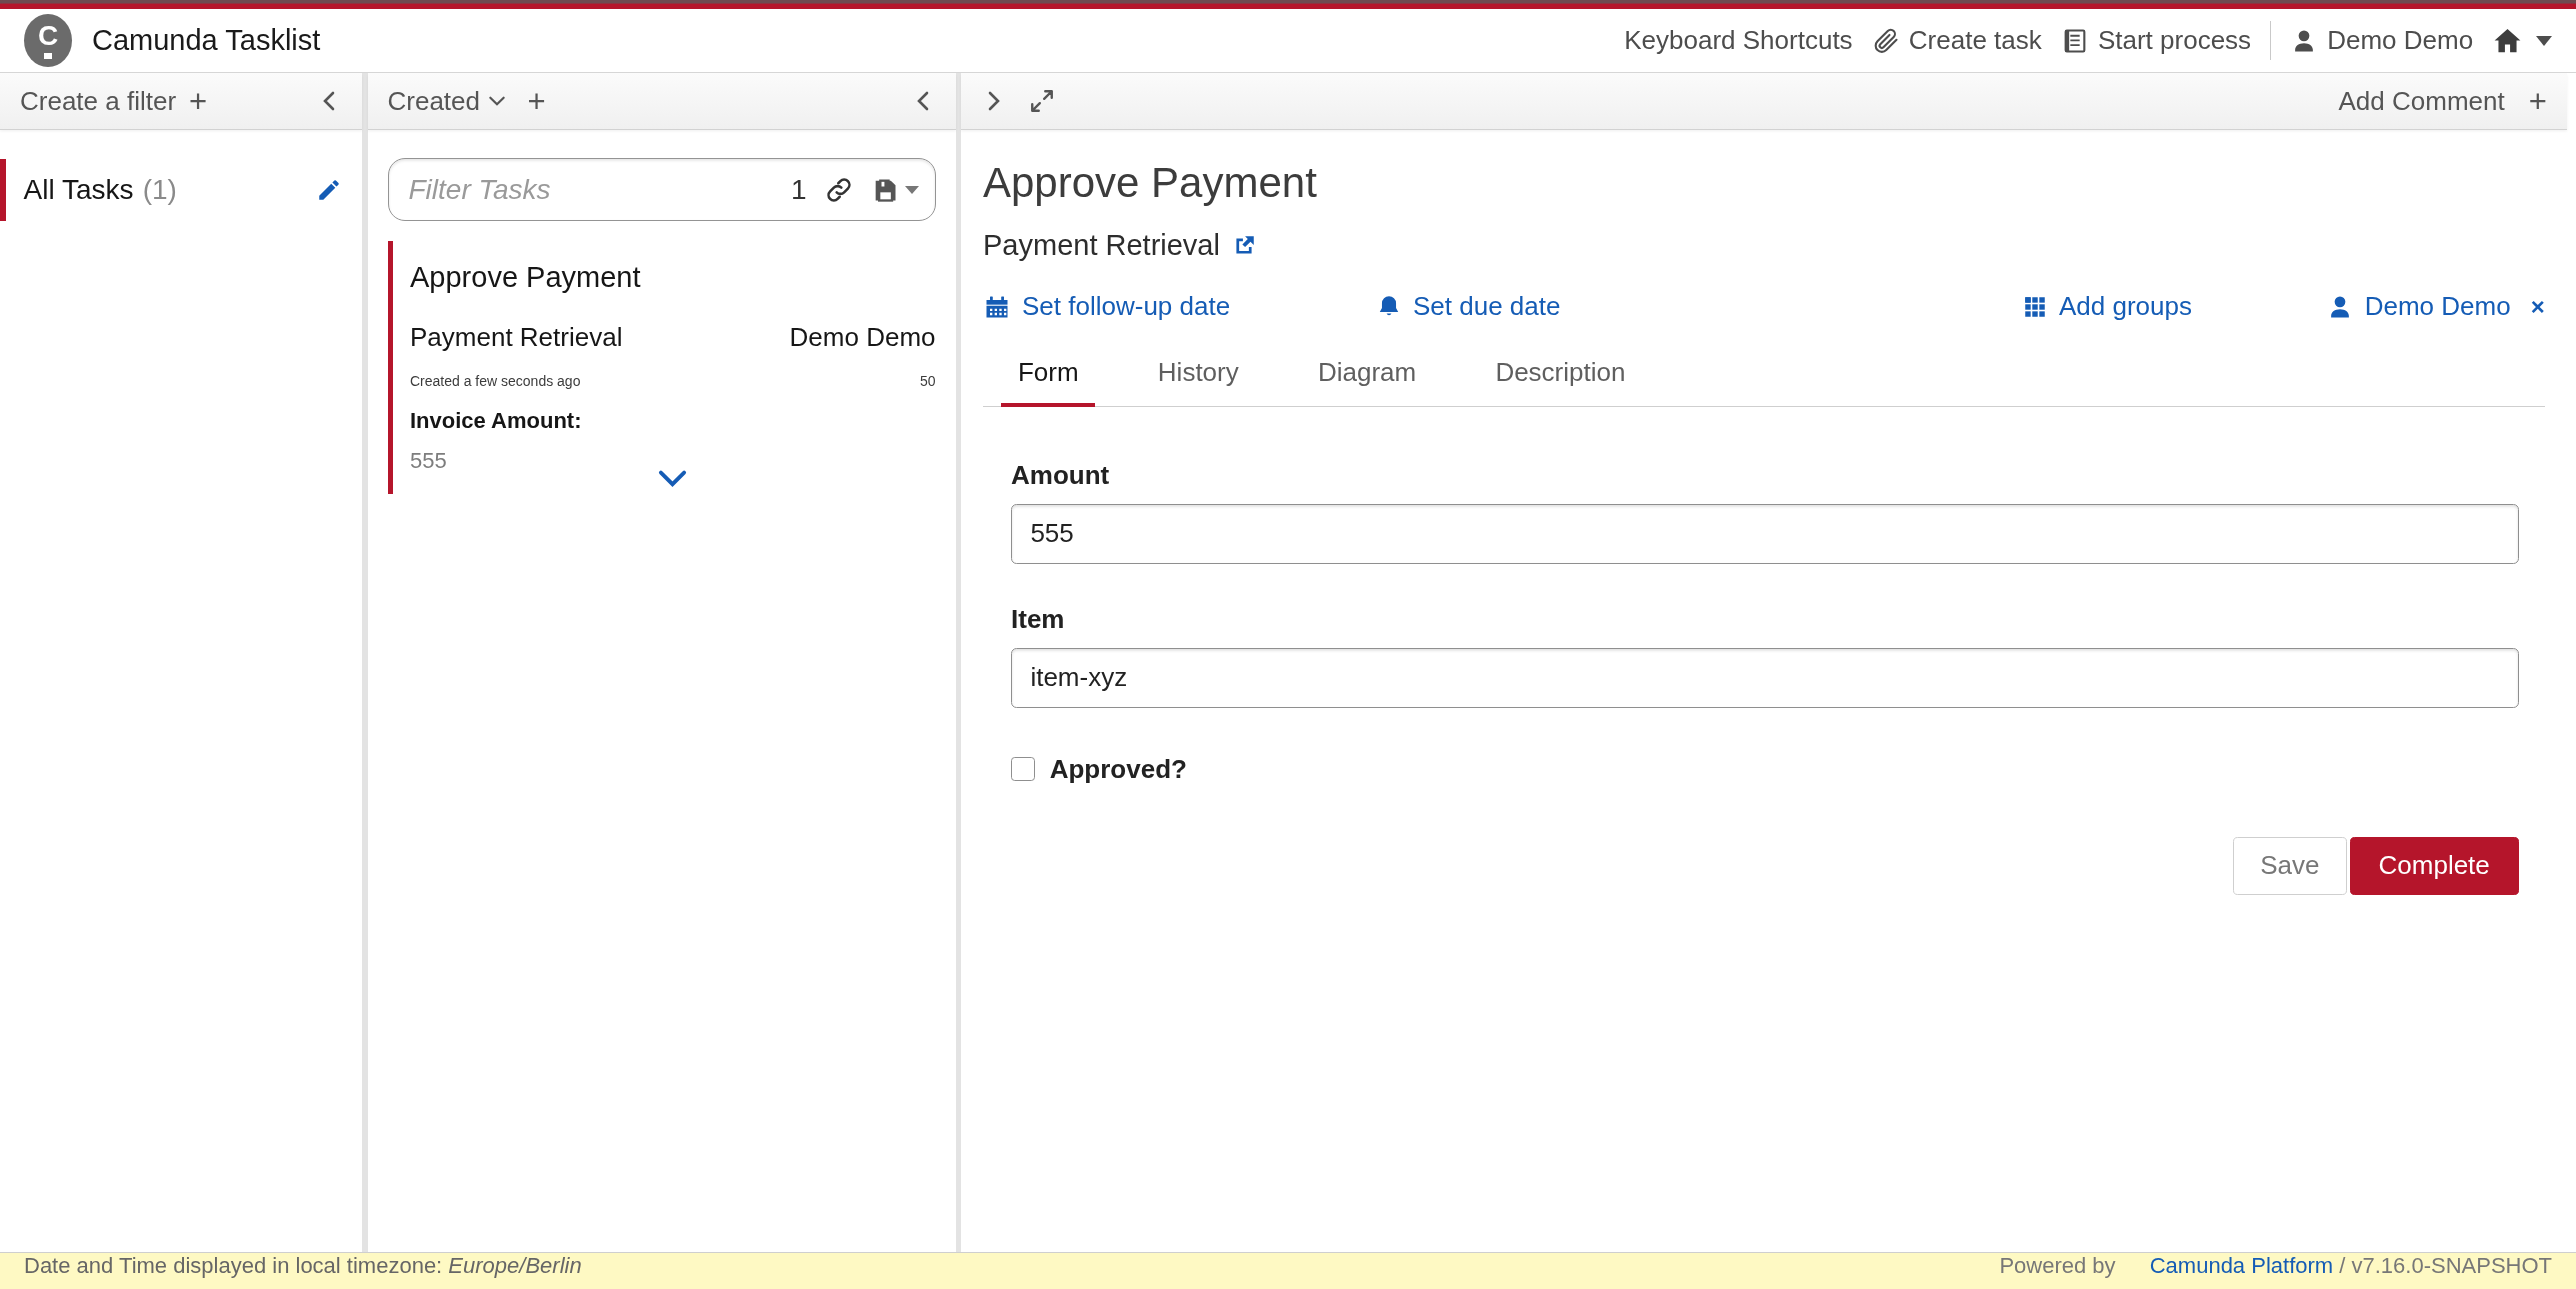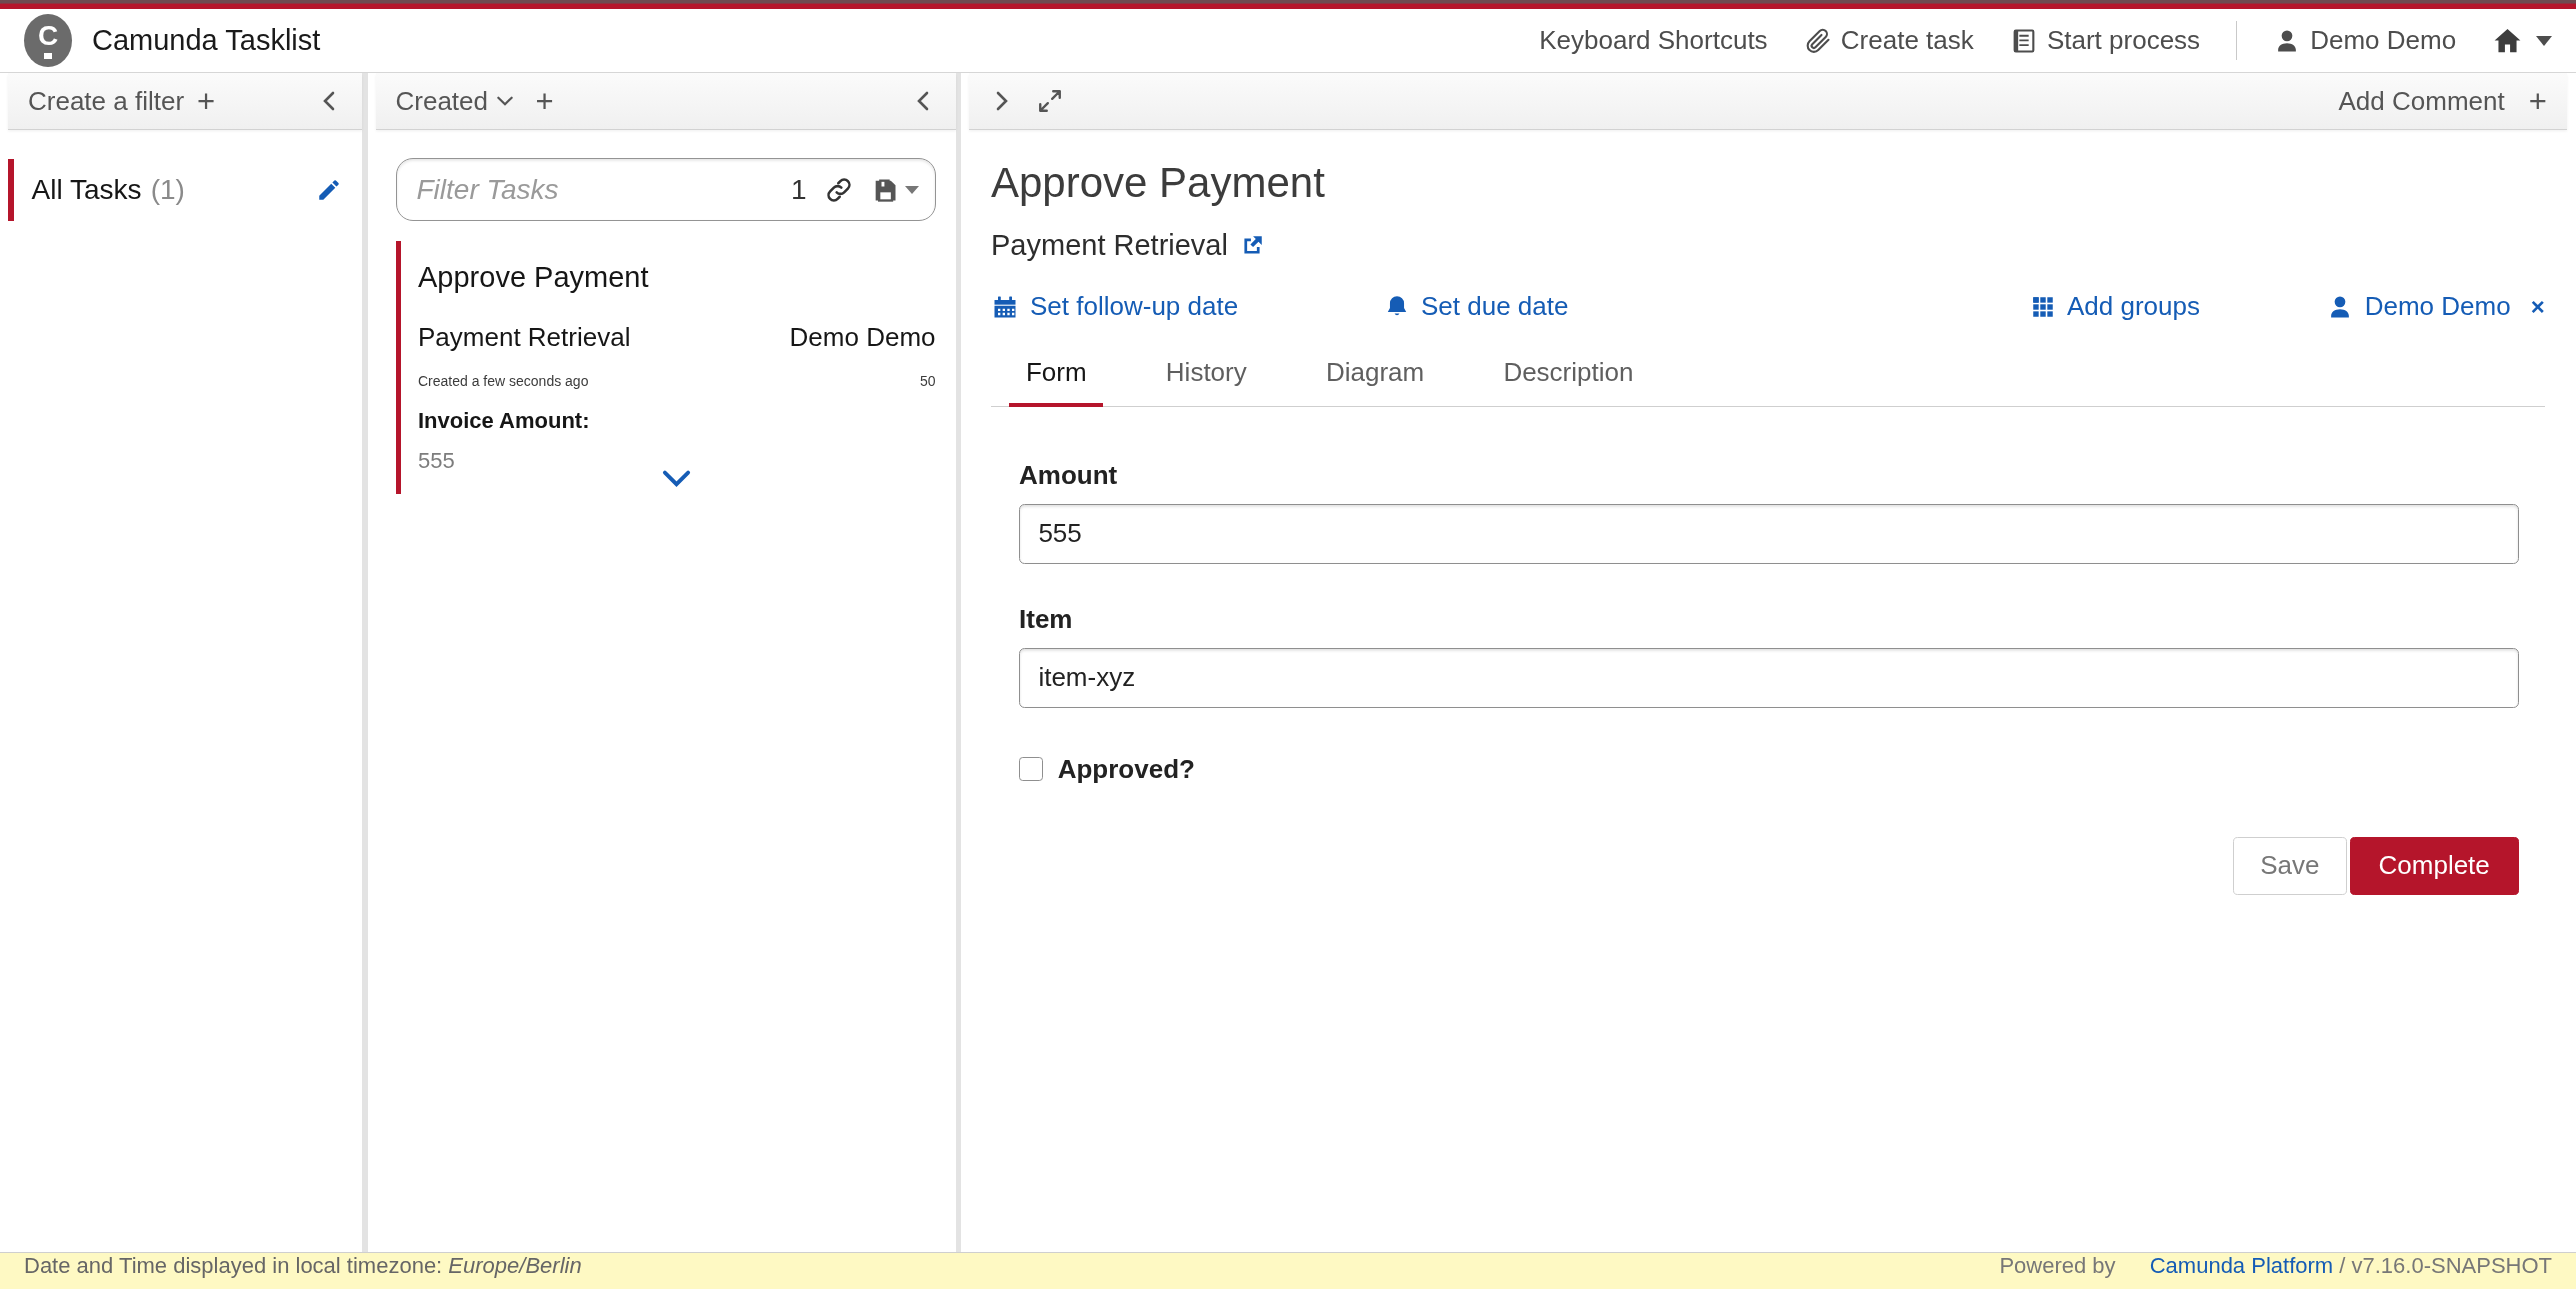--- a/index.html
+++ b/index.html
@@ -10,31 +10,31 @@
   .stripe { height:9.2px; background:linear-gradient(#6e4a50 0%, #6e4a50 38%, #b5152b 40%, #b5152b 100%); }
 
   
   .header { height:64px; background:#fff; border-bottom:0.9px solid #d6d6d6;
     display:flex; align-items:center; padding:0 24px; }
   .logo { width:48px; height:53px; border-radius:50%; background:#6b6b6b; color:#fff;
     display:flex; flex-direction:column; align-items:center; justify-content:center;
     font-weight:bold; font-size:28px; line-height:1; flex:0 0 auto; }
   .logo .logo-sub { width:8.3px; height:6.4px; background:#fff; margin-top:2.8px; }
   .header-title { font-size:29px; color:#1a1a1a; margin-left:20px; font-weight:500; }
-  .header-right { margin-left:auto; display:flex; align-items:center; gap:36px; font-size:26px; color:#4d4d4d; }
+  .header-right { margin-left:auto; display:flex; align-items:center; gap:19px; font-size:26px; color:#4d4d4d; }
   .header-item { display:flex; align-items:center; gap:9.2px; cursor:pointer; white-space:nowrap; }
   .header-divider { width:0.9px; height:39px; background:#c9c9c9; }
   .icon { display:inline-flex; align-items:center; justify-content:center; }
   .caret-down { width:0; height:0; border-left:8.3px solid transparent; border-right:8.3px solid transparent;
     border-top:10px solid #4d4d4d; margin-left:3.7px; }
 
   
   .main { height:1179px; display:flex; background:#fff; }
   .vsep { width:5.5px; background:#e3e3e3; }
-  .panel { background:#fff; display:flex; flex-direction:column;padding-left:8px; }
+  .panel { background:#fff; display:flex; flex-direction:column; }
   .panel-filters { width:362px; }
   .panel-tasks { width:588px; }
   .panel-detail { flex:1; margin-right:9.2px; }
 
   .panel-bar { height:57px; flex:0 0 auto; background:linear-gradient(#fbfbfb,#f0f0f0);
     border-bottom:0.9px solid #d2d2d2; box-shadow:0 1.8px 2.8px rgba(0,0,0,0.06);
     display:flex; align-items:center; padding:0 20px; font-size:26px; color:#555; position:relative; z-index:2; }
   .bar-right { margin-left:auto; display:flex; align-items:center; gap:24px; }
   .plus-glyph { font-size:31px; color:#555; line-height:1; }
 

